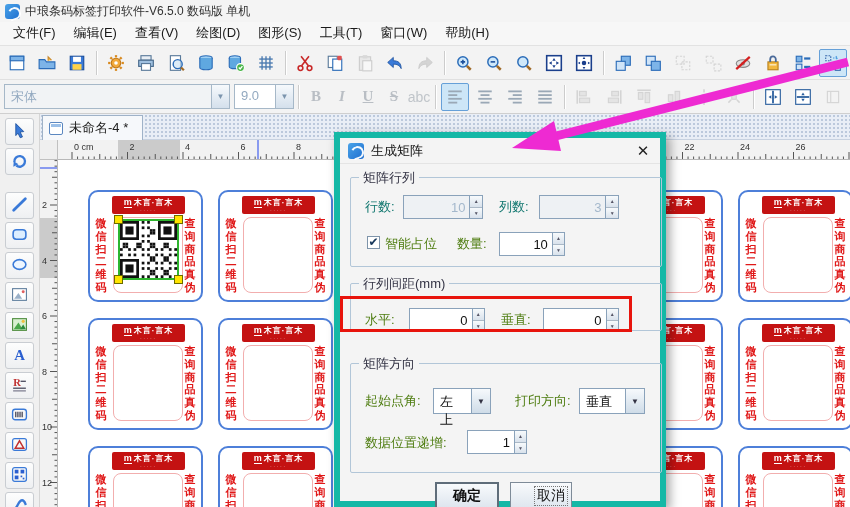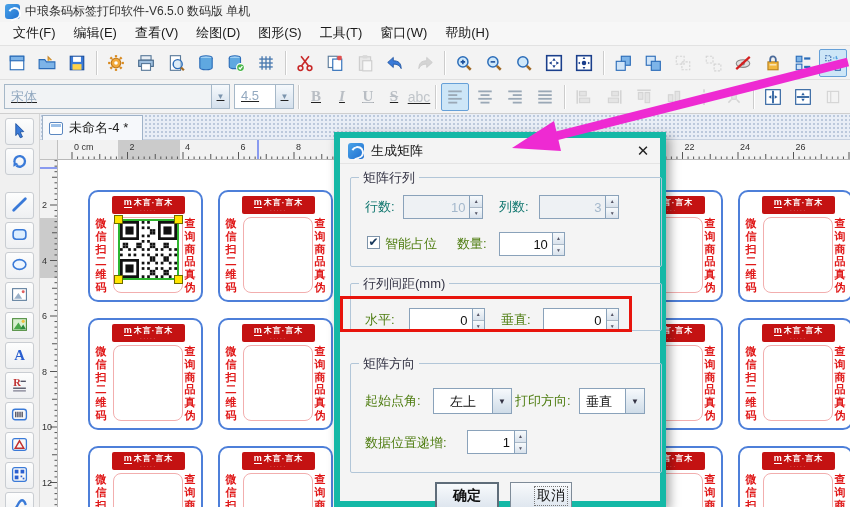--- a/index.html
+++ b/index.html
@@ -10,21 +10,21 @@
   #titlebar { position:absolute; left:0; top:0; width:850px; height:22px; background:#f4f4f4; display:flex; align-items:center; padding-left:5px; }
   #titlebar .ttl { font-size:12px; color:#333; margin-left:5px; }
   .appicon { width:15px; height:15px; border-radius:3px; background:linear-gradient(135deg,#4aa3e8,#1f6fd0); position:relative; flex:0 0 auto; }
   .appicon:after { content:""; position:absolute; left:3px; top:3px; width:9px; height:9px; border:2px solid rgba(255,255,255,.95); border-radius:50% 50% 50% 0; border-left-color:transparent; transform:rotate(-20deg); }
 
   #menubar { position:absolute; left:0; top:22px; width:850px; height:24px; background:#f7f7f7; border-bottom:1px solid #e2e2e2; display:flex; align-items:flex-start; padding-left:4px; }
   .menu-item { padding:2px 9px; font-size:13px; color:#1a1a1a; cursor:default; }
 
   .toolbar { position:absolute; left:0; width:850px; background:#f3f3f3; display:flex; align-items:center; }
   #toolbar-main { top:46px; height:34px; border-bottom:1px solid #e0e0e0; padding-left:2px; }
-  #toolbar-format { top:80px; height:34px; border-bottom:1px solid #cfcfcf; padding-left:4px;text-decoration:underline; }
+  #toolbar-format { top:80px; height:34px; border-bottom:1px solid #cfcfcf; padding-left:4px; }
   .tbtn { width:28px; height:28px; display:flex; align-items:center; justify-content:center; border:1px solid transparent; border-radius:2px; margin:0 1px; }
   .tbtn svg { width:18px; height:18px; }
   .tbtn.disabled { opacity:.38; filter:grayscale(1); }
   .tbtn.active { background:#cde6f7; border-color:#66a0d8; }
   .tsep { width:1px; height:24px; background:#cccccc; margin:0 4px; flex:0 0 auto; box-shadow:1px 0 0 #ffffff; }
 
   
   .combo { height:25px; border:1px solid #a6b8c8; background:#fff; display:flex; align-items:stretch; }
   .combo .val { padding:3px 6px; font-size:13px; color:#93a9c0; flex:1; white-space:nowrap; overflow:hidden; }
   .combo .cbtn { width:18px; background:linear-gradient(#f6f9fc,#d4e0ec); border-left:1px solid #a6b8c8; display:flex; align-items:center; justify-content:center; color:#7b94ad; font-size:8px; }
@@ -310,21 +310,21 @@
       </svg>
     </div>
   </div>
 
 <div id="toolbar-format" class="toolbar">
   <div id="font-combo" class="combo">
     <div class="val">宋体</div>
     <div class="cbtn">▼</div>
   </div>
   <div id="size-combo" class="combo">
-    <div class="val">4.5</div>
+    <div class="val">9.0</div>
     <div class="cbtn">▼</div>
   </div>
   <div class="tsep"></div>
   <span id="style-btns" style="display:flex;">
       <div class="stylebtn b">B</div>
       <div class="stylebtn i">I</div>
       <div class="stylebtn u">U</div>
       <div class="stylebtn s">S</div>
     </span>
   <span class="fxbtn">abc</span>
@@ -1136,21 +1136,21 @@
       <div class="btns">
           <div class="sb">▲</div>
           <div class="sb">▼</div>
         </div>
     </div>
   </div>
 
   <div class="group" style="top:225px; height:110px;">
     <span class="legend">矩阵方向</span>
     <span class="dlabel" style="left:14px; top:28px;">起始点角:</span>
-    <div class="dcombo" style="left:82px; top:24px; width:79px;text-align:center;">
+    <div class="dcombo" style="left:82px; top:24px; width:58px;">
       <div class="val">左上</div>
       <div class="cbtn">▼</div>
     </div>
     <span class="dlabel" style="left:164px; top:28px;">打印方向:</span>
     <div class="dcombo" style="left:228px; top:24px; width:66px;">
       <div class="val">垂直</div>
       <div class="cbtn">▼</div>
     </div>
     <span class="dlabel" style="left:14px; top:70px;">数据位置递增:</span>
     <div class="spin" style="left:116px; top:66px; width:60px;">

